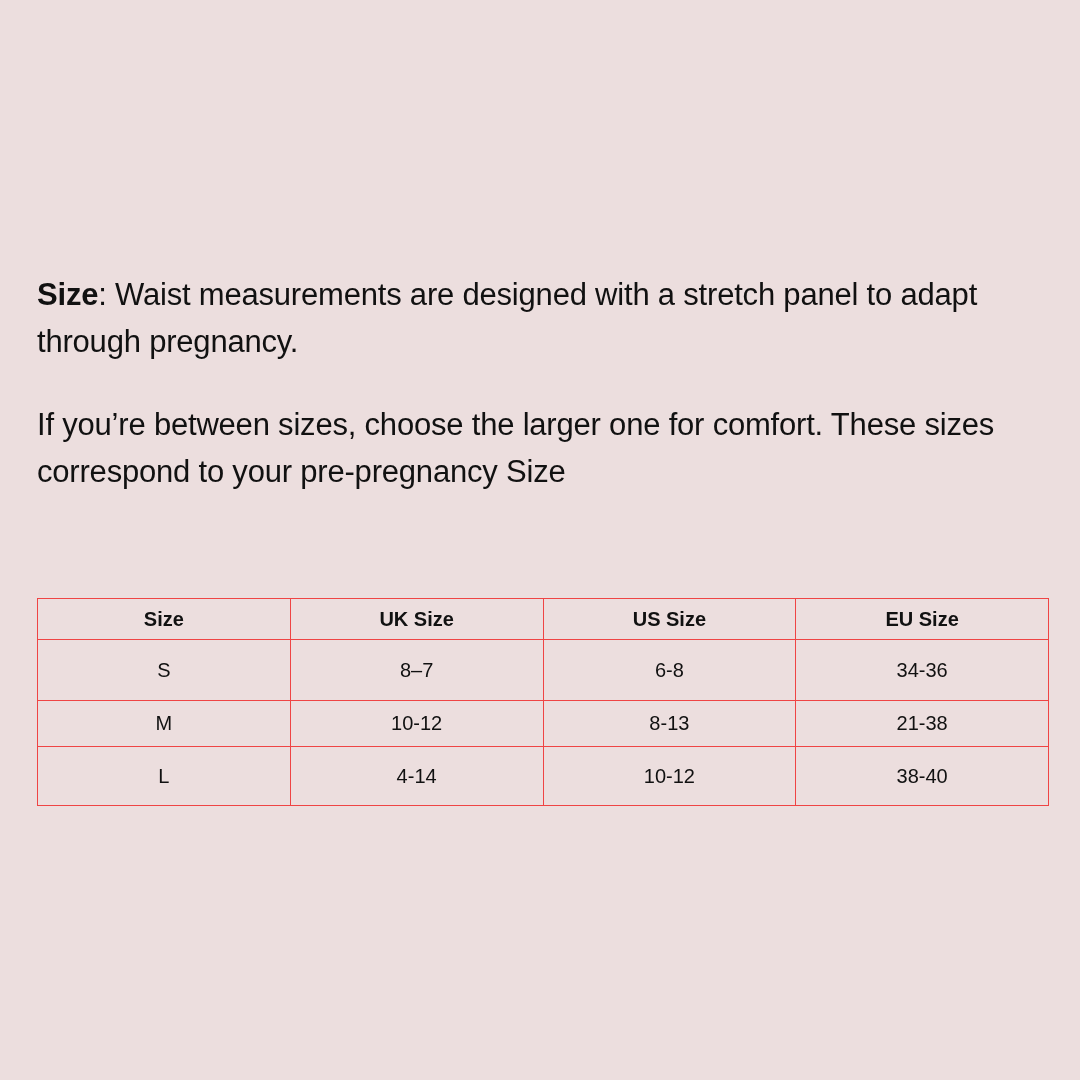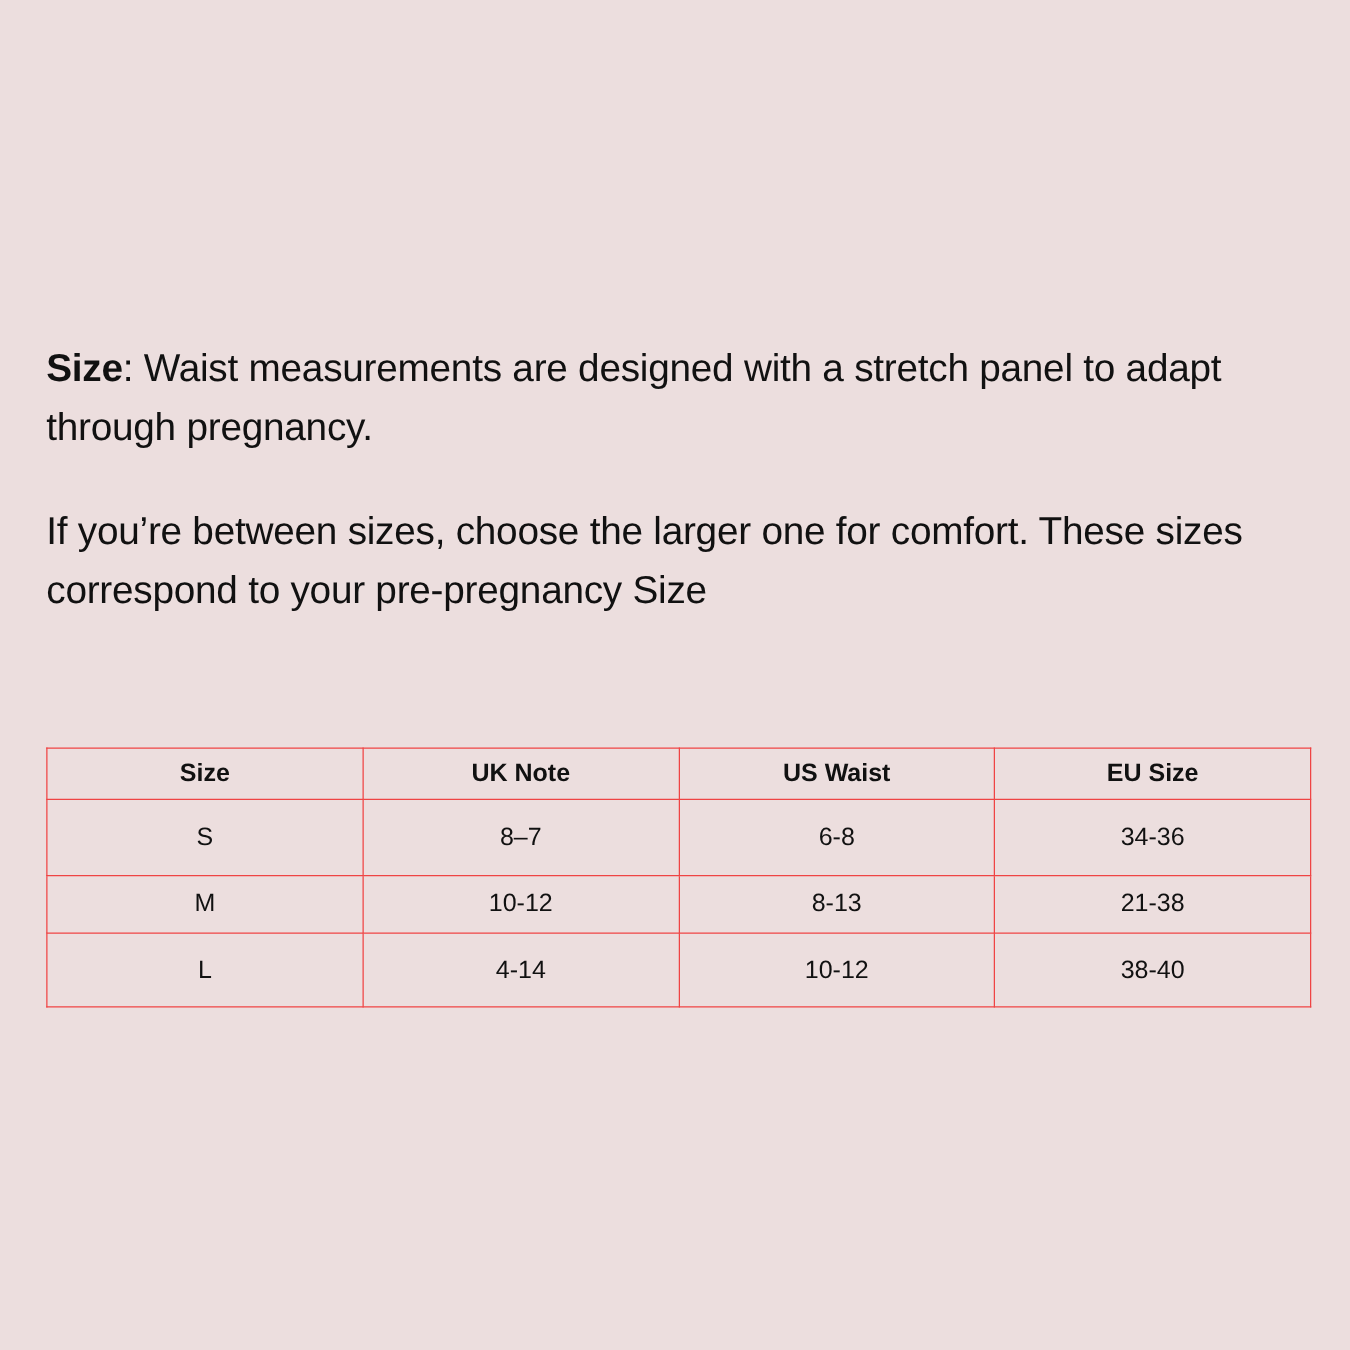--- a/index.html
+++ b/index.html
@@ -59,22 +59,22 @@
 <body>
 
 <p class="para" id="note"><span class="note-label">Size</span><span>: Waist measurements are designed with a stretch panel to adapt through pregnancy.</span></p>
 
 <p class="para" id="advice">If you’re between sizes, choose the larger one for comfort. These sizes correspond to your pre-pregnancy Size</p>
 
 <table class="size-table">
   <thead>
     <tr>
       <th>Size</th>
-      <th>UK Note</th>
-      <th>US Waist</th>
+      <th>UK Size</th>
+      <th>US Size</th>
       <th>EU Size</th>
     </tr>
   </thead>
   <tbody>
     <tr class="r0">
       <td>S</td>
       <td>8–7</td>
       <td>6-8</td>
       <td>34-36</td>
     </tr>

